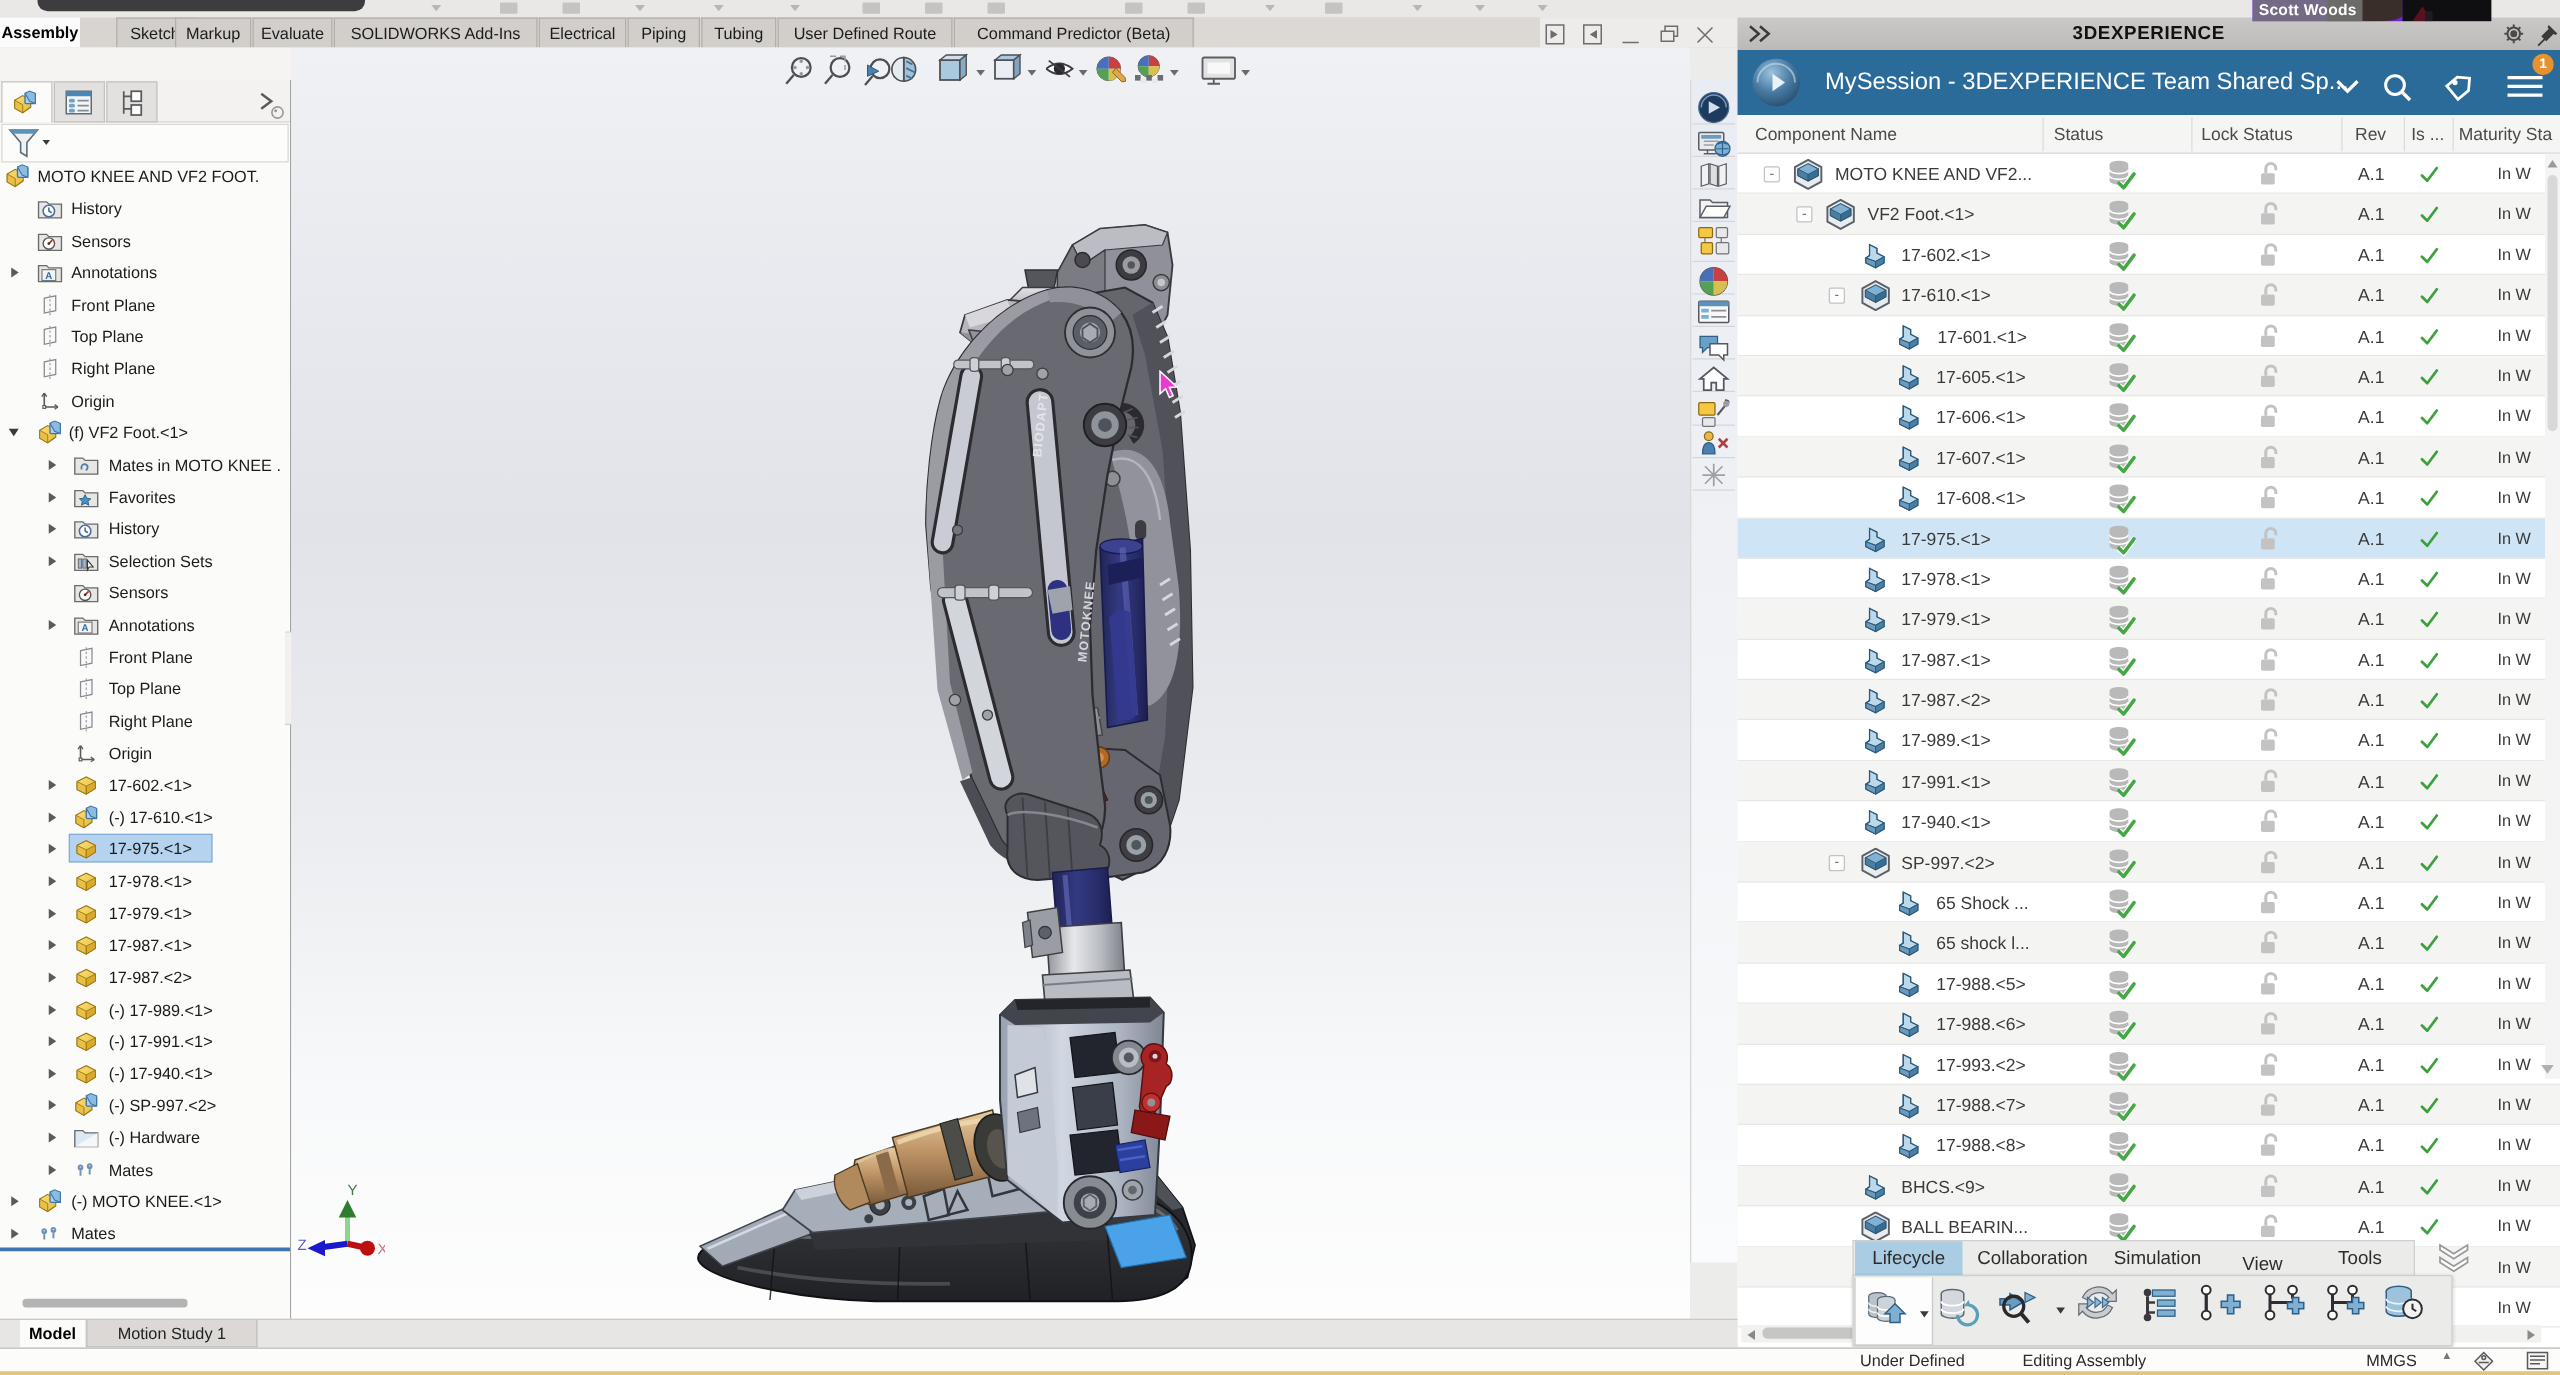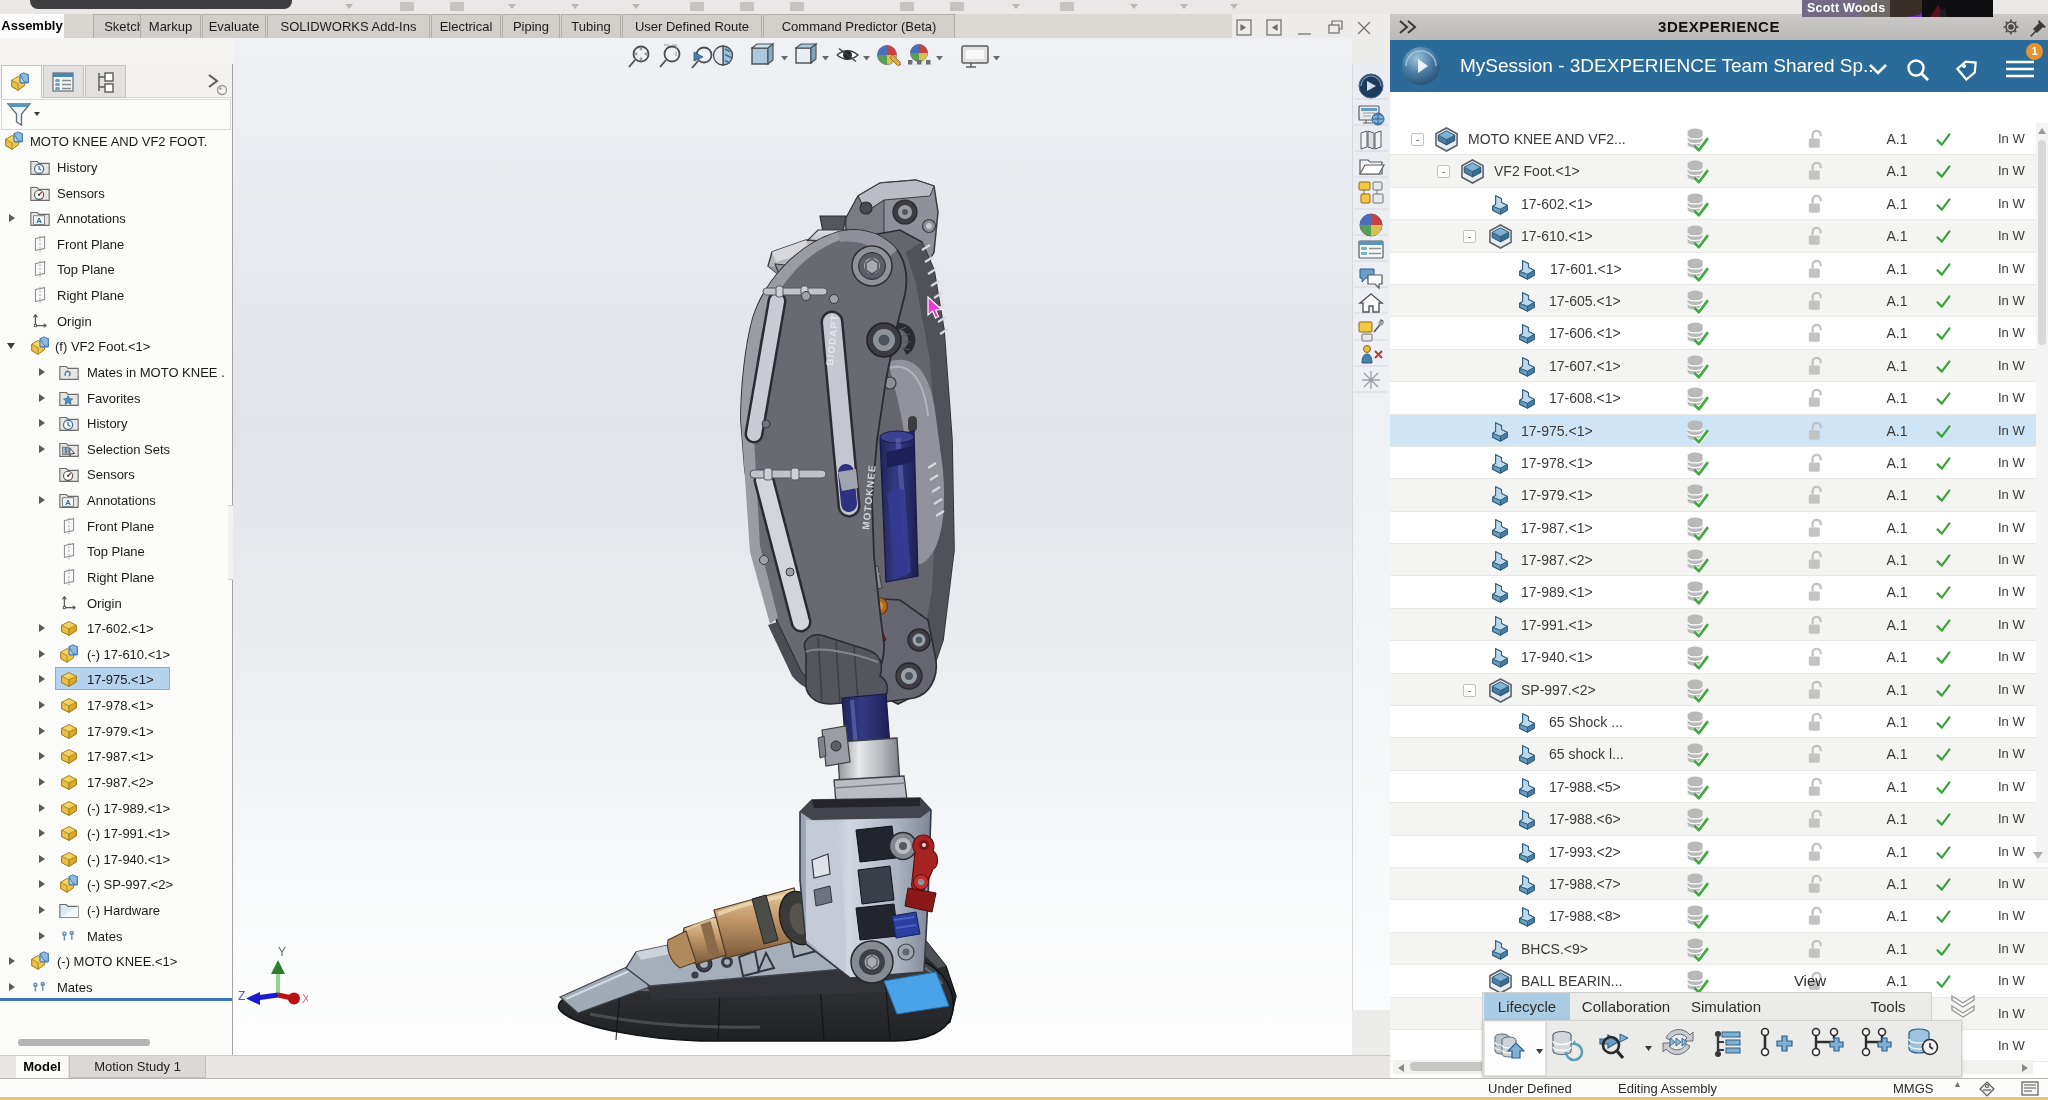--- a/index.html
+++ b/index.html
@@ -895,20 +895,33 @@
 <g fill="none" stroke="#fff">
 <path d="M2 7 L10 15 L18 7" stroke-width="2.6"></path>
 <circle cx="48" cy="10" r="7.5" stroke-width="2.4"></circle>
         <path d="M53.5 15.5 L60 22" stroke-width="2.8"></path>
 <path d="M92 4 L103 4 L110 11 L103 18 L92 18 Z" stroke-width="2.2" transform="rotate(-40 100 11)"></path>
         <circle cx="96" cy="8" r="1.6" fill="#fff"></circle>
 <path d="M138 4 H166 M138 11 H166 M138 18 H166" stroke-width="2.6"></path>
 </g>
     </svg>
 <div style="position:absolute;left:636px;top:3px;width:17px;height:17px;border-radius:50%;background:#e8922e;color:#fff;font-size:11px;font-weight:bold;text-align:center;line-height:17px">1</div>
+<div id="rcolhead">
+<span style="left:14px">Component Name</span>
+      <span style="left:253px">Status</span>
+      <span style="left:371px">Lock Status</span>
+      <span style="left:494px">Rev</span>
+      <span style="left:539px">Is ...</span>
+      <span style="left:577px">Maturity Sta</span>
+<i style="left:244px"></i>
+      <i style="left:363px"></i>
+      <i style="left:483px"></i>
+      <i style="left:533px"></i>
+      <i style="left:572px"></i>
+</div>
 <div id="rrows">
 <div class="rrow">
         <span class="minus" style="left:21px">-</span>
         <svg style="left:44px;top:4px" width="25" height="25" viewBox="0 0 26 26">
           <use href="#sym-rasm"></use>
         </svg>
         <span class="nm" style="left:78px">MOTO KNEE AND VF2...</span>
         <svg style="left:293px;top:3px" width="28" height="28" viewBox="0 0 30 30">
           <use href="#sym-db"></use>
         </svg>
@@ -1387,21 +1400,21 @@
     <path d="M8 1 L2 5 L8 9 Z" fill="#8a8a8a"></path>
   </svg>
 <div class="abs" style="left:1410px;top:1062px;width:75px;height:9px;background:#c6c6c5;border-radius:4px"></div>
 <svg class="abs" style="left:2020px;top:1063px" width="10" height="10" viewBox="0 0 10 10">
     <path d="M2 1 L8 5 L2 9 Z" fill="#8a8a8a"></path>
   </svg>
 <div class="abs" id="rovl1"></div>
 <div class="abs otab" style="left:1484px;top:993px;width:86px;background:#aacde4">Lifecycle</div>
 <div class="abs otab" style="left:1566px;top:993px;width:120px">Collaboration</div>
 <div class="abs otab" style="left:1676px;top:993px;width:100px">Simulation</div>
-<div class="abs otab" style="left:1780px;top:967px;width:60px">View</div>
+<div class="abs otab" style="left:1780px;top:998px;width:60px">View</div>
 <div class="abs otab" style="left:1858px;top:993px;width:60px">Tools</div>
 <svg class="abs" style="left:1948px;top:994px" width="30" height="26" viewBox="0 0 30 26">
 <g fill="#fdfdfd" stroke="#9a9a9a" stroke-width="1.4">
       <path d="M4 2 L15 9 L26 2 L26 6 L15 13 L4 6 Z"></path>
       <path d="M4 12 L15 19 L26 12 L26 16 L15 23 L4 16 Z"></path>
     </g>
   </svg>
 <div class="abs" id="rovl2"></div>
 <svg class="abs" style="left:1435px;top:1022px" width="548" height="56" viewBox="1435 1022 548 56">
 <rect x="1484" y="1021" width="62" height="55" fill="#fdfdfd" stroke="#c9c9c7" stroke-width="1"></rect>

